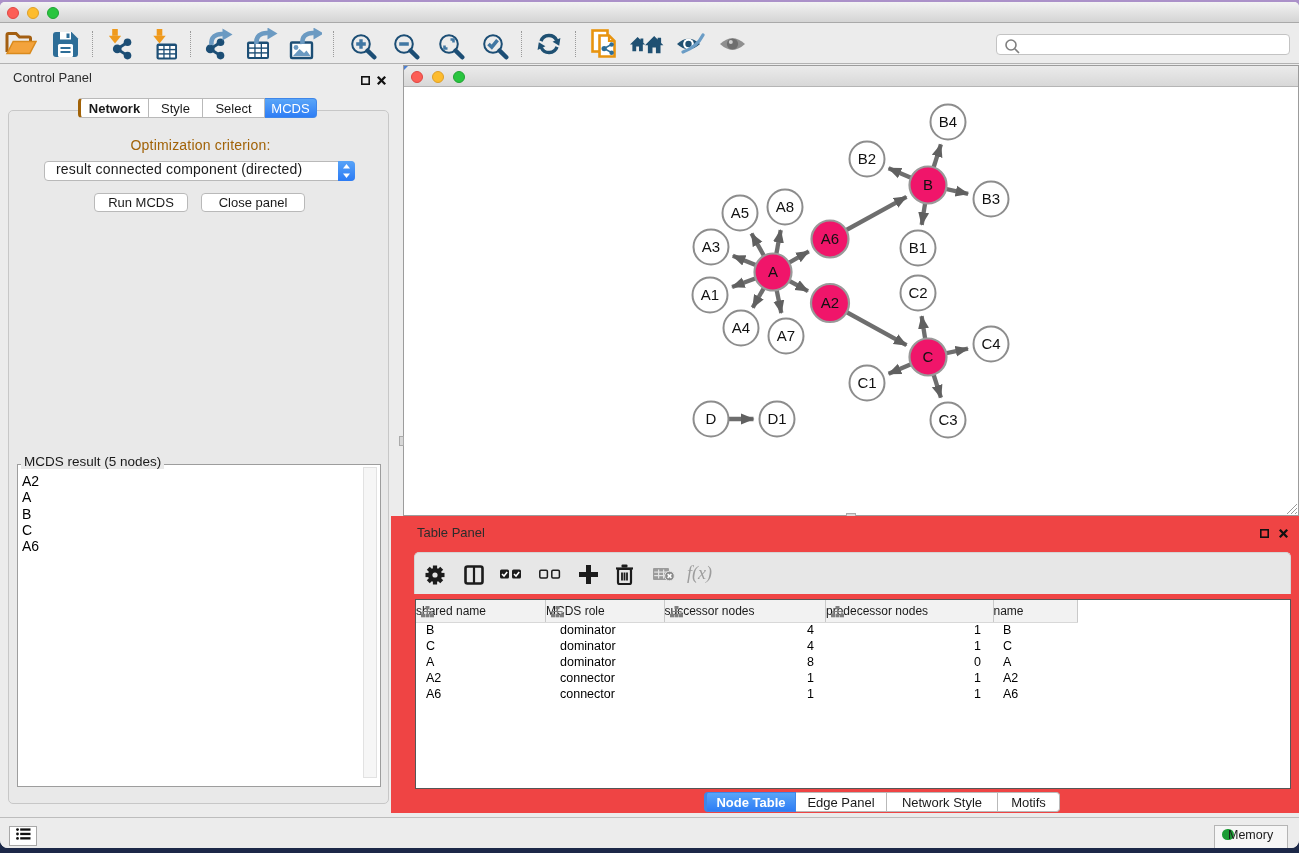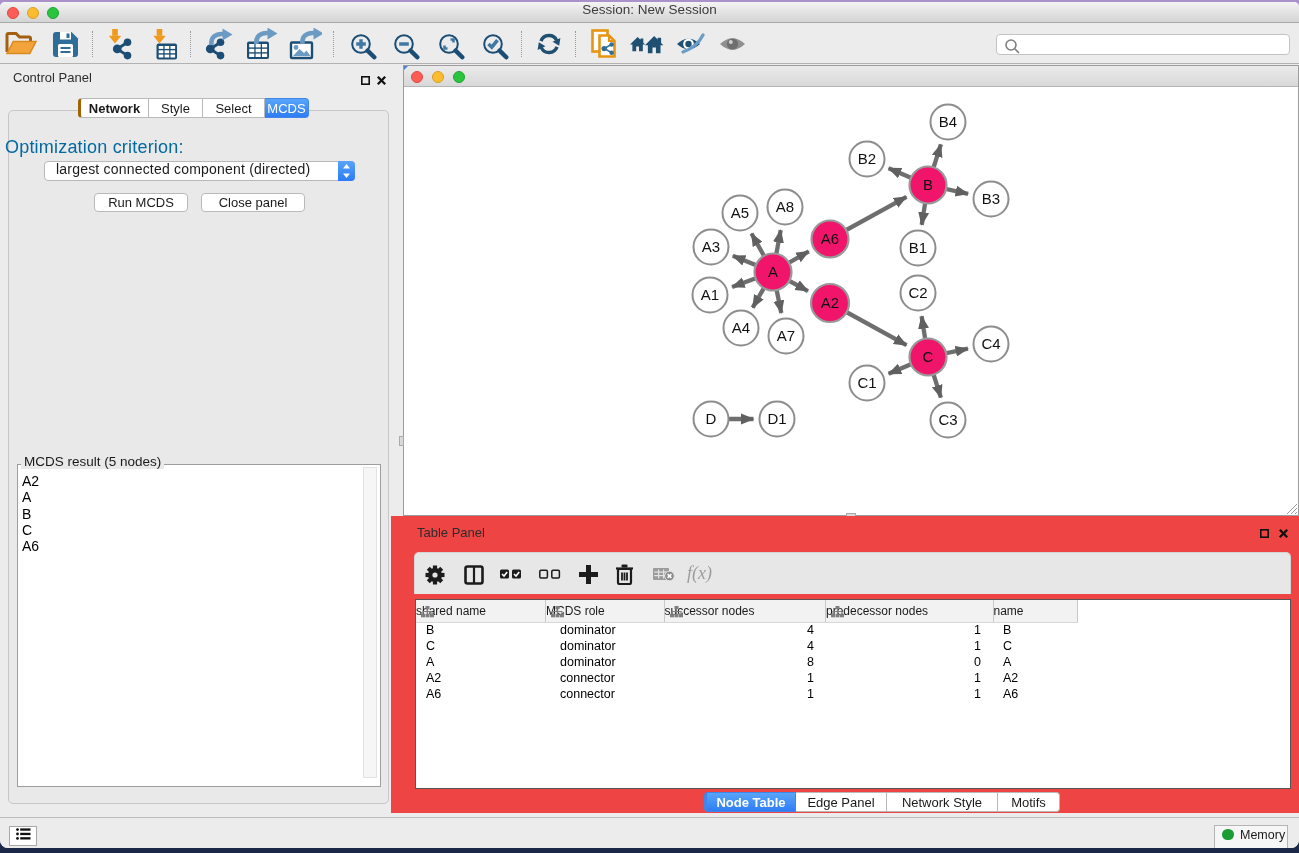--- a/index.html
+++ b/index.html
@@ -22,21 +22,21 @@
 #cpanel { position:absolute; left:0; top:63px; width:391px; height:748px; background:#ececec; }
 #cpanel .ptitle { position:absolute; left:13px; top:5px; font-size:13px; color:#2c2c2c; }
 .wicons { position:absolute; top:9px; }
 #tabpane { position:absolute; left:8px; top:45px; width:381px; height:694px; background:#e9e9e9; border:1px solid #c7c7c7; border-radius:5px; }
 .segtabs { position:absolute; display:flex; height:20px; font-size:13px; }
 .segtabs .seg { background:#fff; border:1px solid #b9b9b9; border-left:none; color:#1a1a1a; display:flex; align-items:center; justify-content:center; }
 .segtabs .seg.first { border-left:3px solid #a16207; border-radius:4px 0 0 4px;font-weight:bold; }
 .segtabs .seg.last { border-radius:0 4px 4px 0; }
 .segtabs .seg.sel { background:linear-gradient(#59a5f8,#2e7df5); color:#fff; border-color:#3f86e8; }
 #cptabs { left:78px; top:33px; }
-#optlabel { position:absolute; left:5px; width:391px; top:72px; font-size:18px; letter-spacing:0.2px; color:#0369a1; }
+#optlabel { position:absolute; left:5px; width:391px; top:72px; text-align:center; font-size:14px; letter-spacing:0.2px; color:#a16207; }
 #dropdown { position:absolute; left:44px; top:96px; width:311px; height:20px; background:#fff; border:1px solid #b9b9b9; border-radius:4px; font-size:14px; letter-spacing:0.2px; color:#1a1a1a; }
 #dropdown .dtext { position:absolute; left:11px; top:-1px; }
 #dropdown .spin { position:absolute; right:-1px; top:-1px; width:17px; height:20px; background:linear-gradient(#57a3f8,#2c7bf4); border-radius:0 4px 4px 0; }
 .btn { position:absolute; height:19px; background:#fff; border:1px solid #b9b9b9; border-radius:4px; font-size:13px; color:#1a1a1a; text-align:center; line-height:17px; }
 #grpbox { position:absolute; left:17px; top:399px; width:364px; height:323px; background:#fff; border:1px solid #9d9d9d; }
 #grplabel { position:absolute; left:21px; top:389px; background:#e9e9e9; padding:0 3px; font-size:13.5px; color:#1a1a1a; }
 #grpbox .items { position:absolute; left:4px; top:8px; font-size:14px; color:#000; line-height:16.3px; }
 #grpbox .vsb { position:absolute; right:3px; top:2px; width:14px; height:311px; background:#f6f6f6; border:1px solid #e2e2e2; }
 
 #netwin { position:absolute; left:403px; top:63px; width:896px; height:451px; border:1px solid #9c9c9c; background:#fff; }
@@ -63,21 +63,20 @@
 #listbtn { position:absolute; left:9px; top:8px; width:28px; height:19.5px; background:#fff; border:1px solid #a8a8a8; }
 #membtn { position:absolute; left:1214px; top:7px; width:74px; height:24px; background:#f6f6f6; border:1px solid #b5b5b5; font-size:12.5px; color:#1a1a1a; }
 </style>
 </head>
 <body>
 <div id="appwin">
   <div id="titlebar">
     <div class="tl t1"></div>
       <div class="tl t2"></div>
       <div class="tl t3"></div>
-    <div id="titletext">Session: New Session</div>
   </div>
   <div id="toolbar">
       <div class="tbi" style="left:5px;width:32px;">
         <svg width="32" height="26" viewBox="0 0 32 26" style="margin-top:0px">
 <path d="M2 21 V4 a1.5 1.5 0 0 1 1.5-1.5 H11 l3.5 3.5 H24 a1.5 1.5 0 0 1 1.5 1.5 V10" fill="none" stroke="#a35f12" stroke-width="3"></path>
 <path d="M2 22.5 L8.2 10.5 H31 L24.8 22.5 Z" fill="#f3a33c" stroke="#d98a1d" stroke-width="1.5"></path>
         </svg>
       </div>
 <div class="tbi" style="left:52px;width:27px;">
         <svg width="27" height="27" viewBox="0 0 27 27" style="margin-top:0px">
@@ -263,25 +262,25 @@
 <g transform="translate(16,0)">
           <line x1="0.8" y1="0.8" x2="8.2" y2="8.2" stroke="#111" stroke-width="2.3"></line>
           <line x1="8.2" y1="0.8" x2="0.8" y2="8.2" stroke="#111" stroke-width="2.3"></line>
         </g>
       </svg>
     <div id="tabpane"></div>
     <div class="segtabs" id="cptabs">
       <div class="seg first" style="width:71px;">Network</div>
         <div class="seg" style="width:54px;">Style</div>
         <div class="seg" style="width:62px;">Select</div>
-        <div class="seg sel last" style="width:44px;">MCDS</div>
+        <div class="seg sel last" style="width:52px;">MCDS</div>
     </div>
     <div id="optlabel">Optimization criterion:</div>
     <div id="dropdown">
-        <span class="dtext">largest connected component (directed)</span>
+        <span class="dtext">result connected component (directed)</span>
         <span class="spin"><svg width="17" height="20" viewBox="0 0 17 20">
             <path d="M8.5 3 L12 7.5 H5 Z" fill="#fff"></path>
             <path d="M8.5 17 L5 12.5 H12 Z" fill="#fff"></path>
           </svg></span>
       </div>
     <div class="btn" style="left:94px; top:128px; width:94px;">Run MCDS</div>
     <div class="btn" style="left:201px; top:128px; width:104px;">Close panel</div>
     <div id="grpbox">
       <div class="items">A2<br>A<br>B<br>C<br>A6</div>
       <div class="vsb"></div>
@@ -513,16 +512,16 @@
 <circle cx="1.5" cy="1.6" r="1.4" fill="#111"></circle>
           <rect x="4.2" y="0.4" width="10.3" height="2.3" fill="#111"></rect>
 <circle cx="1.5" cy="6" r="1.4" fill="#111"></circle>
           <rect x="4.2" y="4.8" width="10.3" height="2.3" fill="#111"></rect>
 <circle cx="1.5" cy="10.4" r="1.4" fill="#111"></circle>
           <rect x="4.2" y="9.2" width="10.3" height="2.3" fill="#111"></rect>
         </svg>
       </div>
     <div id="membtn">
         <span style="position:absolute;left:7px;top:2.5px;width:11.5px;height:11.5px;border-radius:50%;background:#1b9c35;"></span>
-        <span style="position:absolute;left:25px;top:1.5px;">Memory</span>
+        <span style="position:absolute;left:13px;top:1.5px;">Memory</span>
       </div>
   </div>
 </div>
 
 </body></html>

